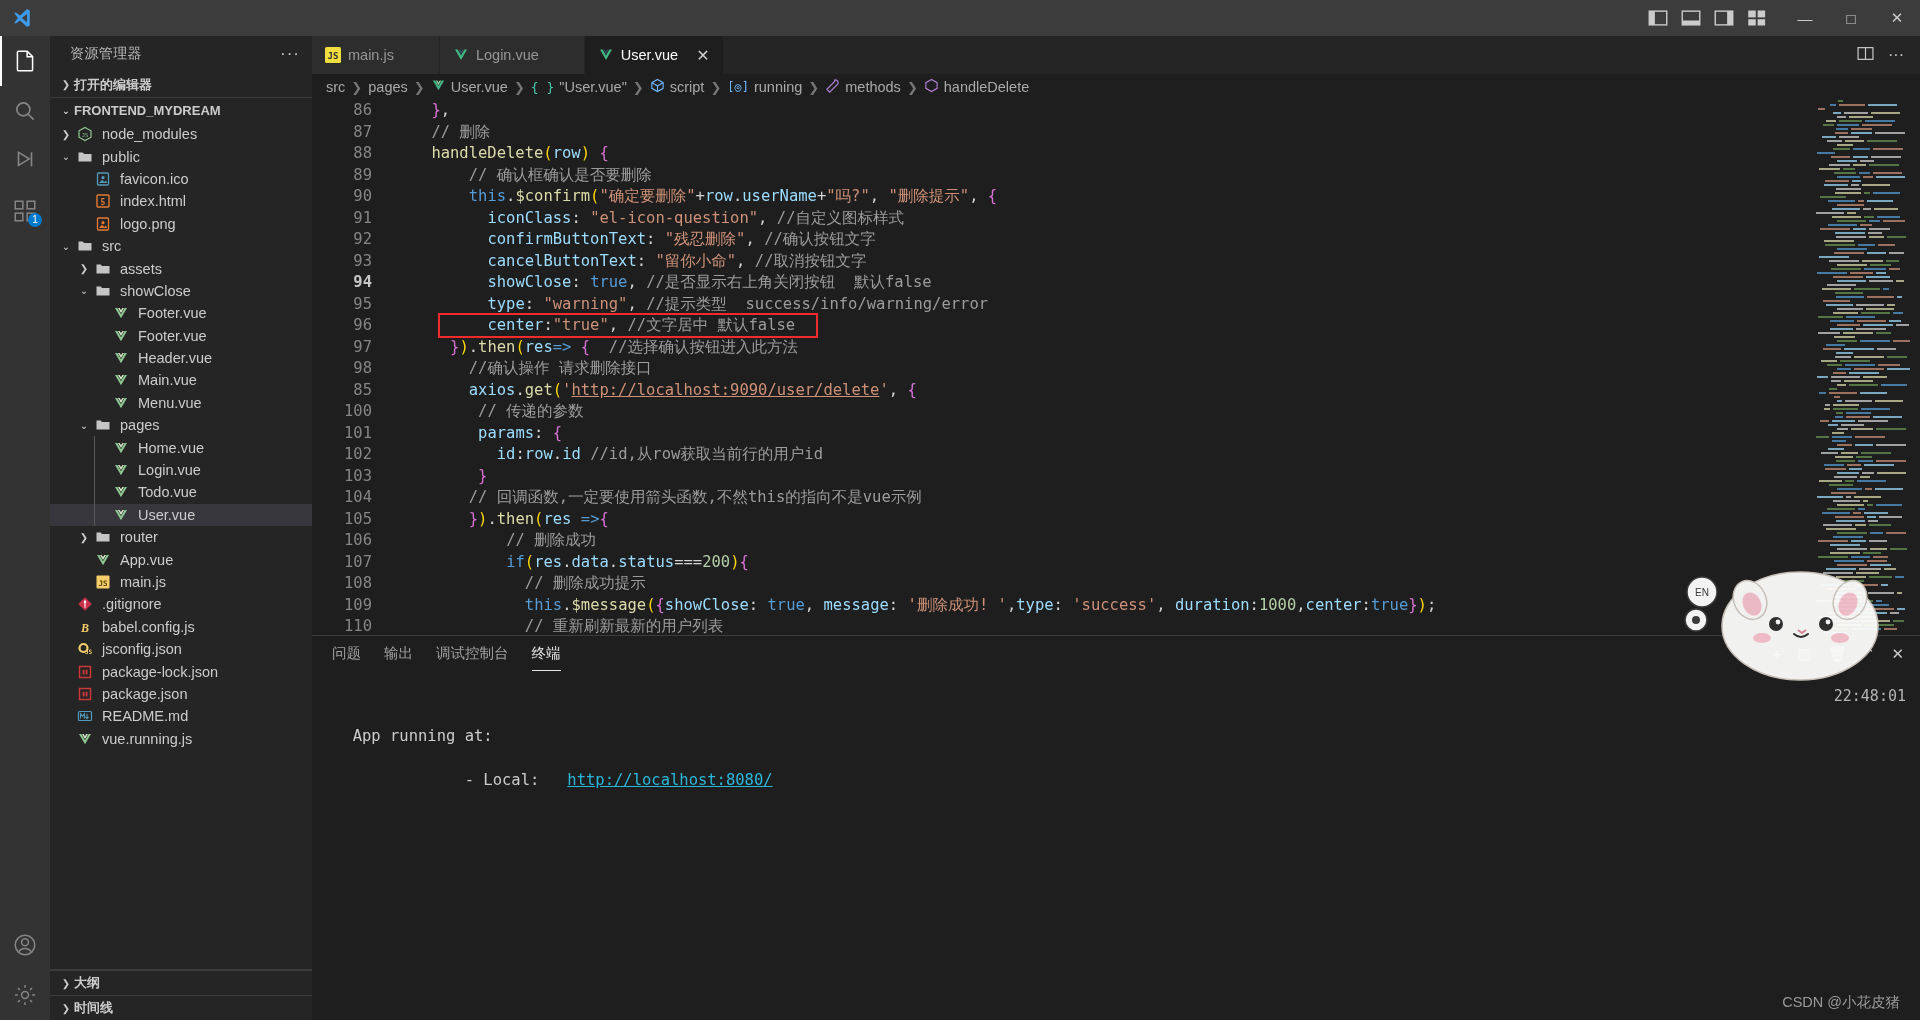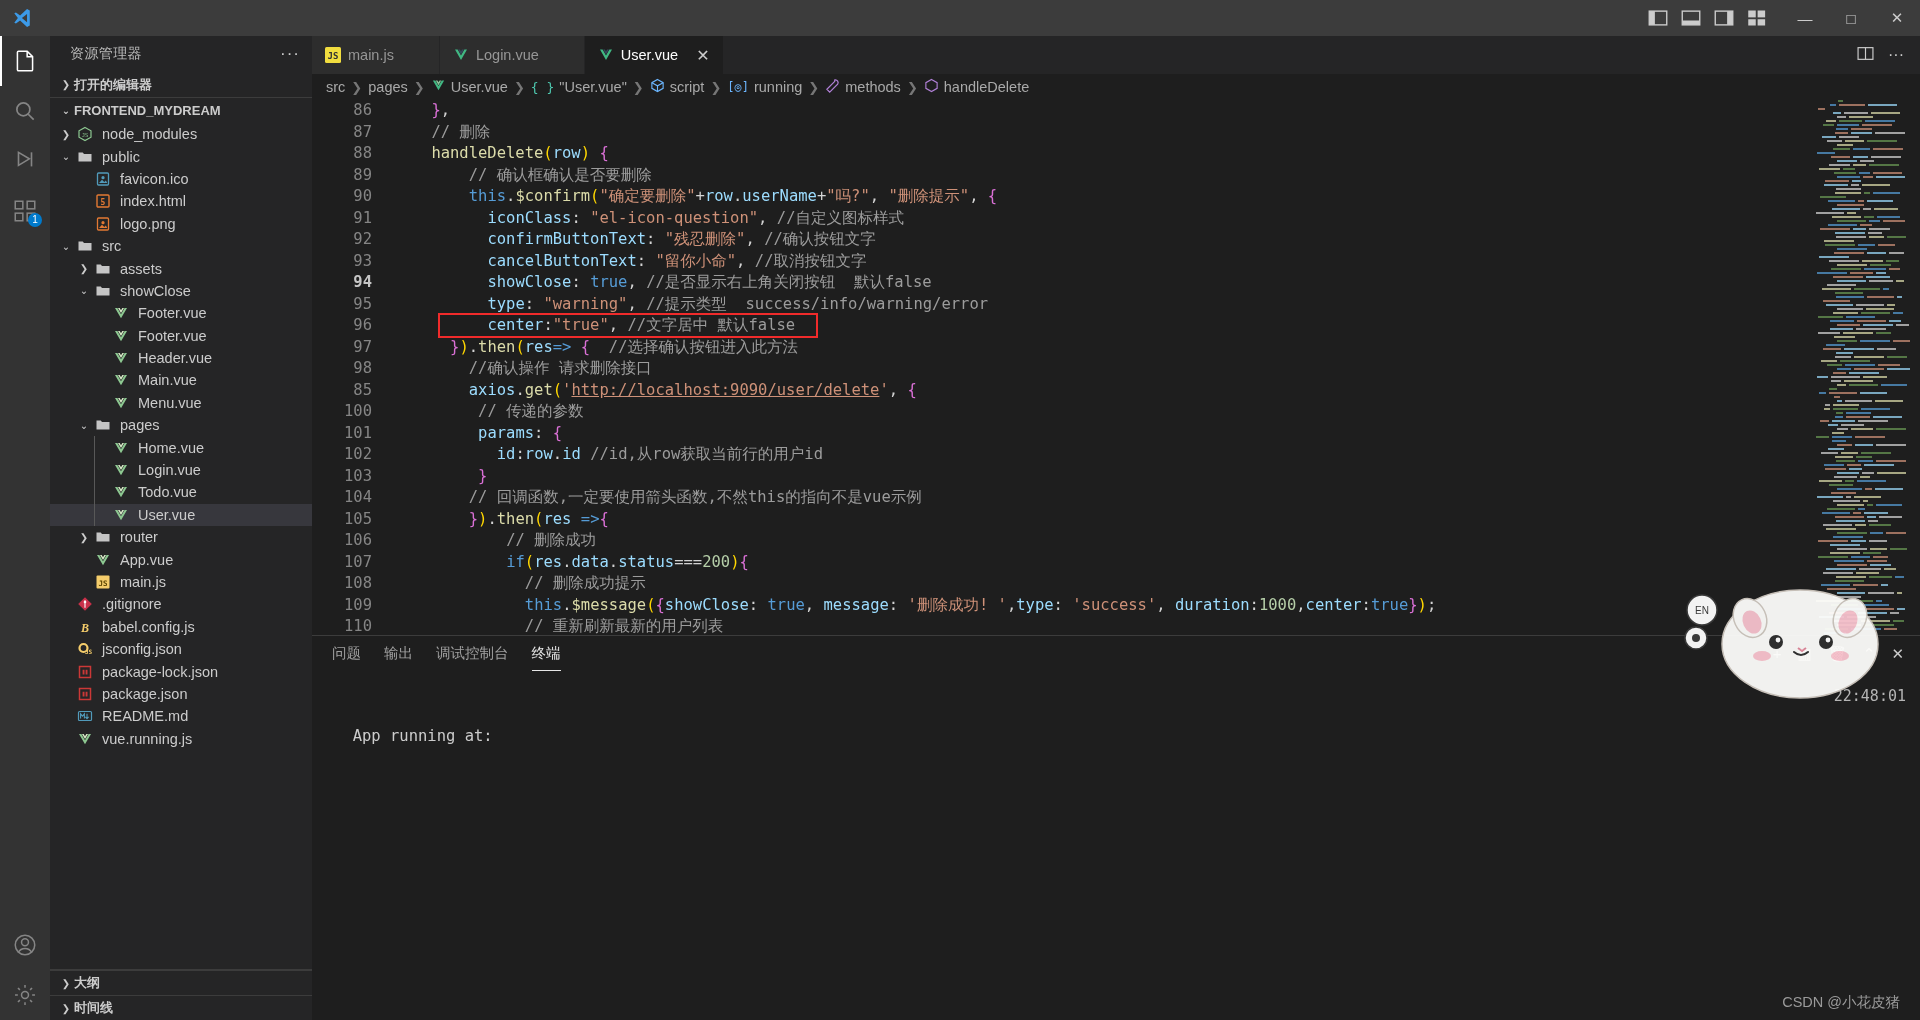--- a/index.html
+++ b/index.html
@@ -151,21 +151,21 @@
     flex: 1; padding: 10px 0 0 22px; font-family: "DejaVu Sans Mono", monospace;
     font-size: 15.5px; color: #cccccc; line-height: 22px; position: relative;
   }
   .tline { height: 22px; white-space: pre; }
   .done-badge { background: #23d18b; color: #1e1e1e; padding: 1px 8px; font-weight: bold; }
   .term-green { color: #23d18b; }
   .term-cyan { color: #29b8db; }
   .term-clock { position: absolute; right: 14px; top: 14px; color: #b5b5b5; font-size: 15px; font-family: "DejaVu Sans Mono", monospace; }
 
   
-  .mascot { position: absolute; right: 30px; bottom: 318px; width: 210px; height: 130px; pointer-events: none; }
+  .mascot { position: absolute; right: 30px; bottom: 336px; width: 210px; height: 130px; pointer-events: none; }
   .watermark { position: absolute; right: 20px; bottom: 8px; color: #9a9a9a; font-size: 14.5px; }
 </style>
 </head>
 <body>
 
 <div class="app">
 
   <div class="titlebar">
     <div class="vscode-logo">
       <svg viewBox="0 0 24 24">
@@ -833,20 +833,23 @@
             <span>▥</span>
             <span>🗑</span>
             <span>⌃</span>
             <span>✕</span>
           </div>
         </div>
         <div class="terminal">
           <div class="tline">&nbsp;</div>
           <div class="tline">&nbsp;</div>
           <div class="tline">  App running at:</div>
+          <div class="tline">
+            <span>  - Local:   </span><span class="term-cyan" style="text-decoration:underline">http://localhost:8080/</span>
+          </div>
           <div class="term-clock">22:48:01</div>
         </div>
       </div>
 
     </div>
   </div>
 
   <div class="mascot">
     <svg viewBox="0 0 210 130">
       <g opacity="0.95">

